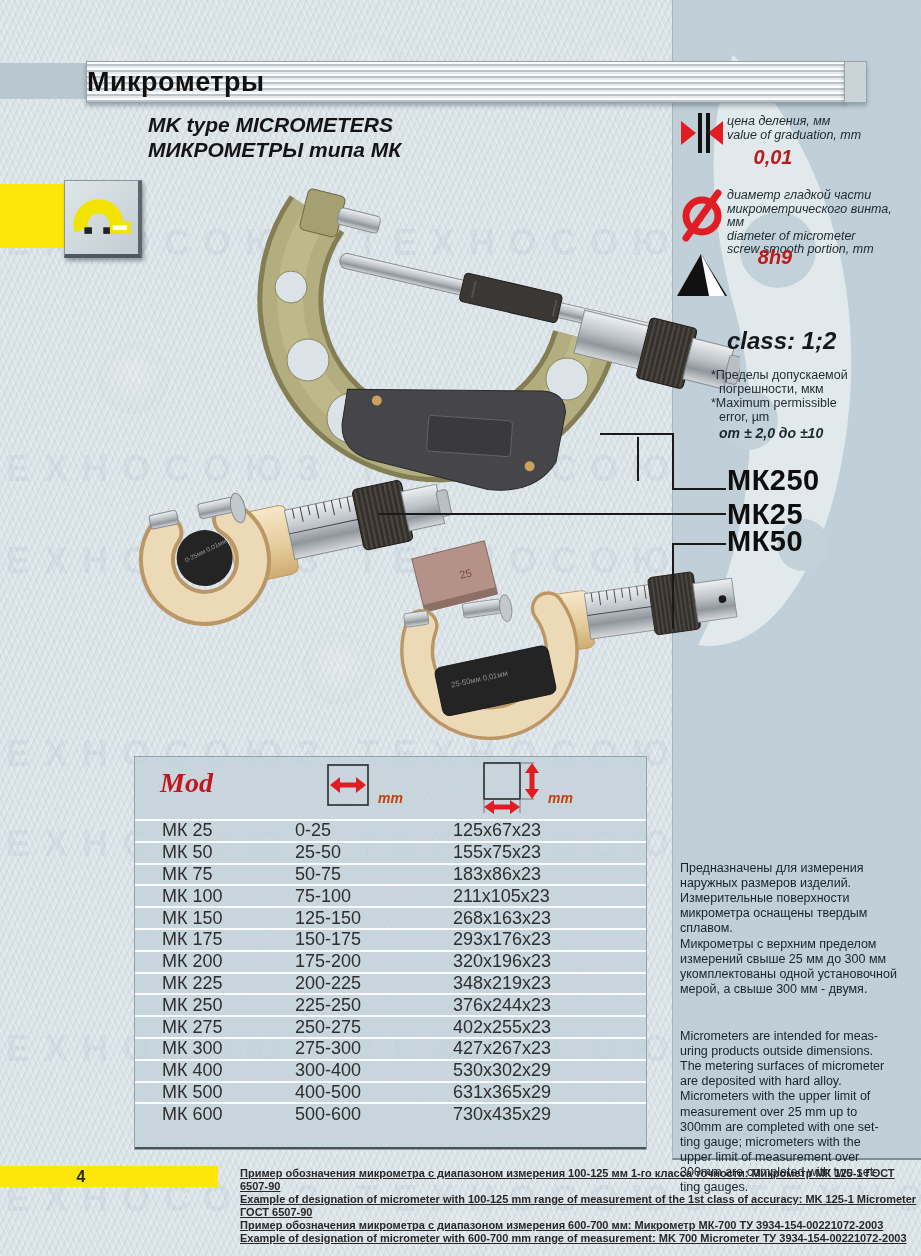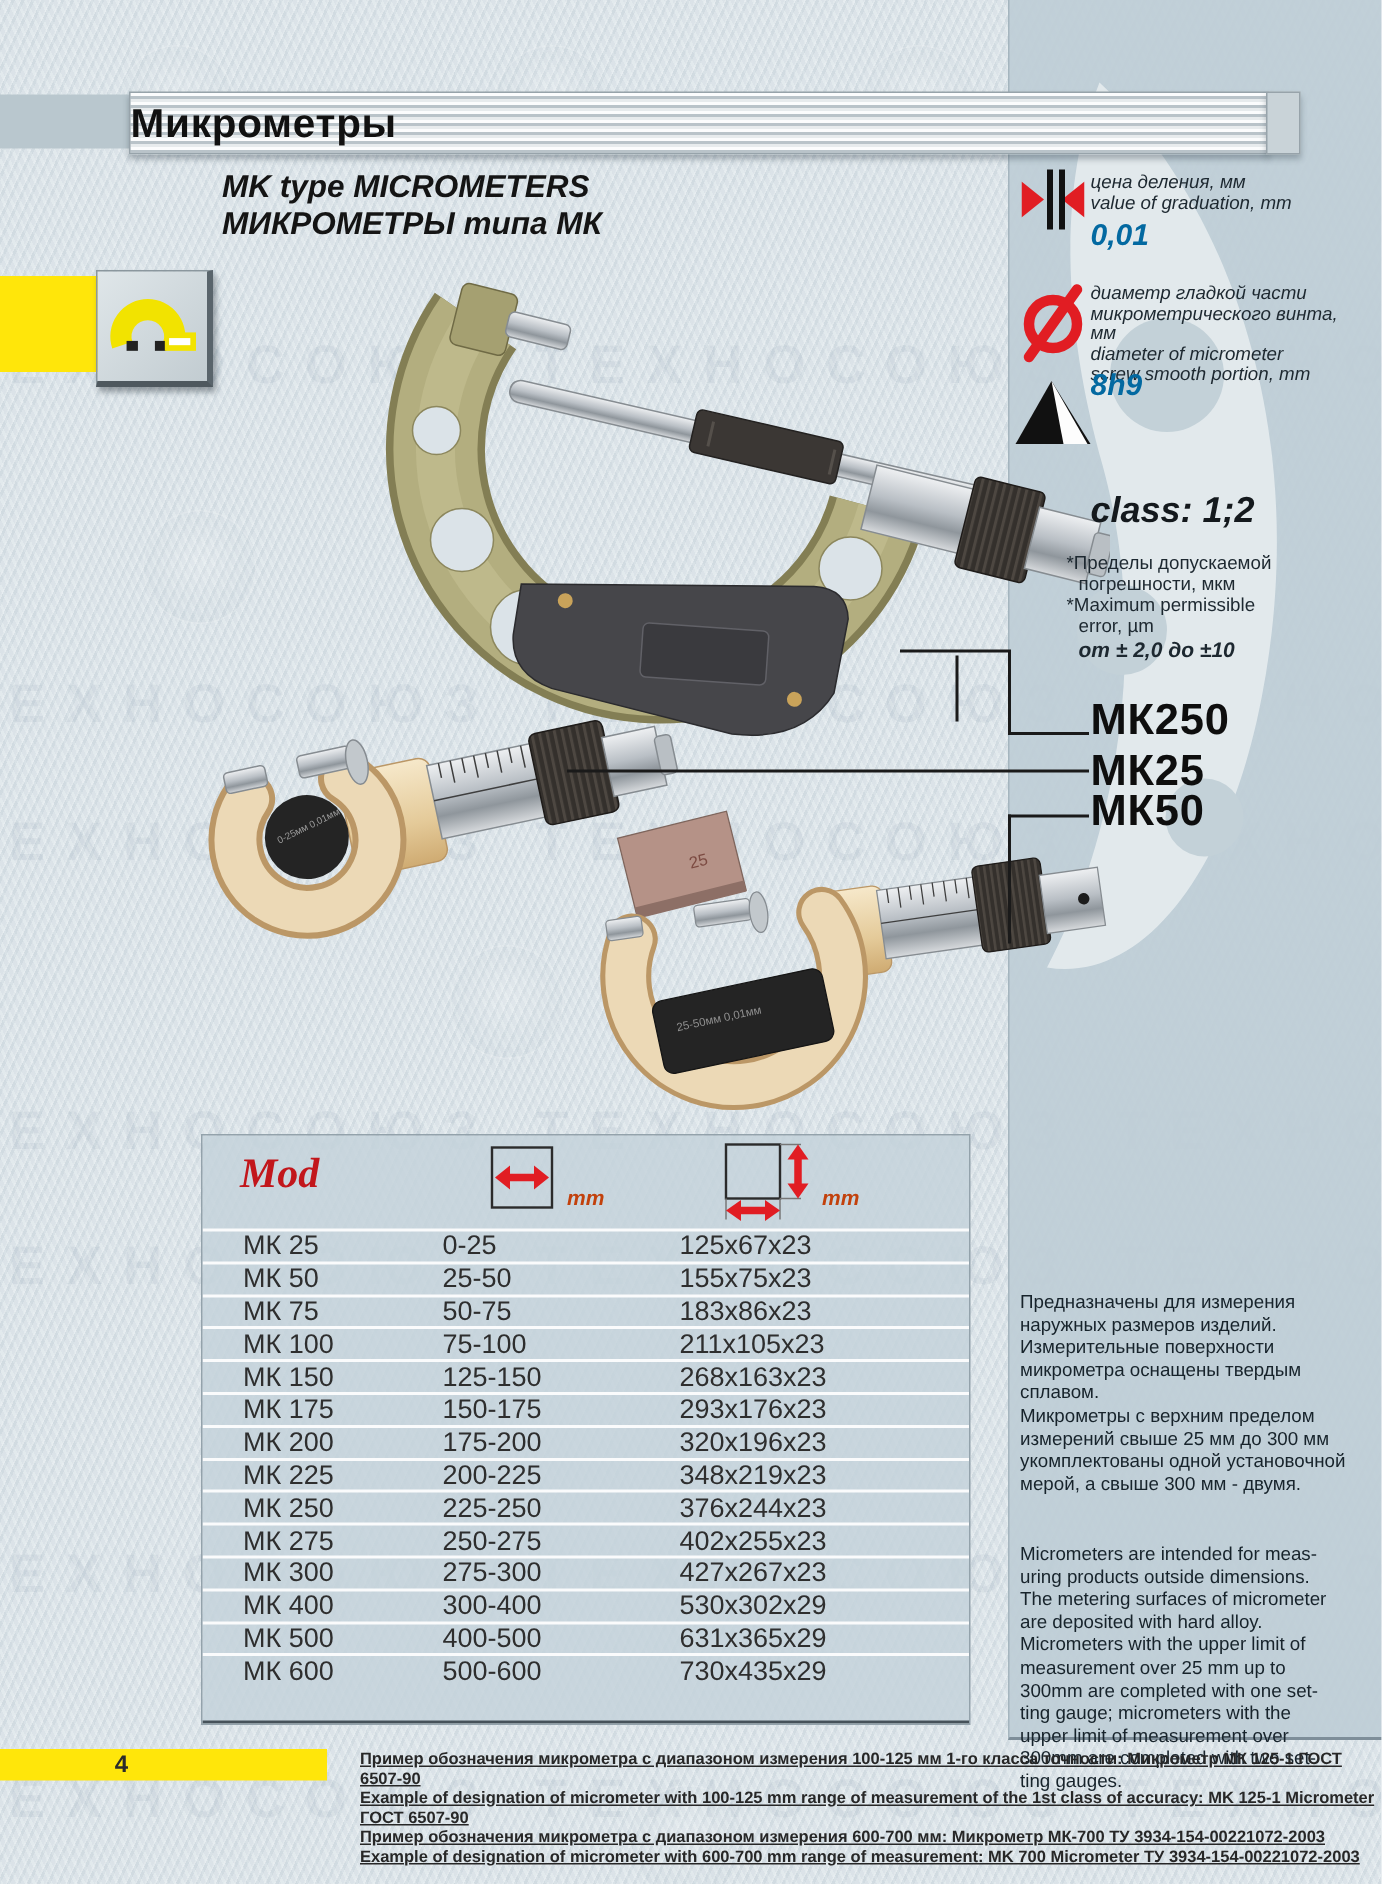--- a/index.html
+++ b/index.html
@@ -31,22 +31,22 @@
     font-size:21px;line-height:25px;color:#141414;}
   
   .yellow-band{position:absolute;left:0;top:184px;width:66px;height:64px;background:#ffe60a;z-index:3;}
   .cat-btn{position:absolute;left:64px;top:180px;width:73px;height:73px;z-index:3;
     background:linear-gradient(135deg,#dfe6e9,#c2ccd1);border:1px solid #8b979e;
     border-right:4px solid #59646b;border-bottom:4px solid #4e585e;box-shadow:2px 3px 4px rgba(30,40,48,.4);}
   
   .spec-icon{position:absolute;z-index:3;}
   .spec-label{position:absolute;left:727px;width:185px;z-index:3;font-style:italic;font-size:12.5px;
     line-height:13.5px;color:#1d2830;white-space:pre-line;}
-  .spec-value{position:absolute;left:727px;width:92px;z-index:3;text-align:left;
-    font-weight:bold;font-style:italic;font-size:20px;color:#0369a1;}
+  .spec-value{position:absolute;left:727px;width:92px;z-index:3;text-align:center;
+    font-weight:bold;font-style:italic;font-size:20px;color:#b91c1c;}
   .class-line{position:absolute;left:727px;top:327px;z-index:3;font-weight:bold;font-style:italic;
     font-size:24px;color:#14191d;}
   .error-note{position:absolute;left:711px;top:368px;width:170px;z-index:3;font-size:12.5px;
     line-height:14px;color:#1d2830;}
   .error-note .ind{padding-left:8px;}
   .error-val{font-weight:bold;font-style:italic;font-size:14px;padding-left:8px;margin-top:2px;}
   .model-label{position:absolute;left:727px;z-index:4;font-weight:bold;font-size:29px;color:#0e0e0e;letter-spacing:.5px;}
   .callout{position:absolute;background:#1a1a1a;z-index:3;}
   
   .mtable{position:absolute;left:135px;top:757px;width:511px;height:390px;z-index:2;

